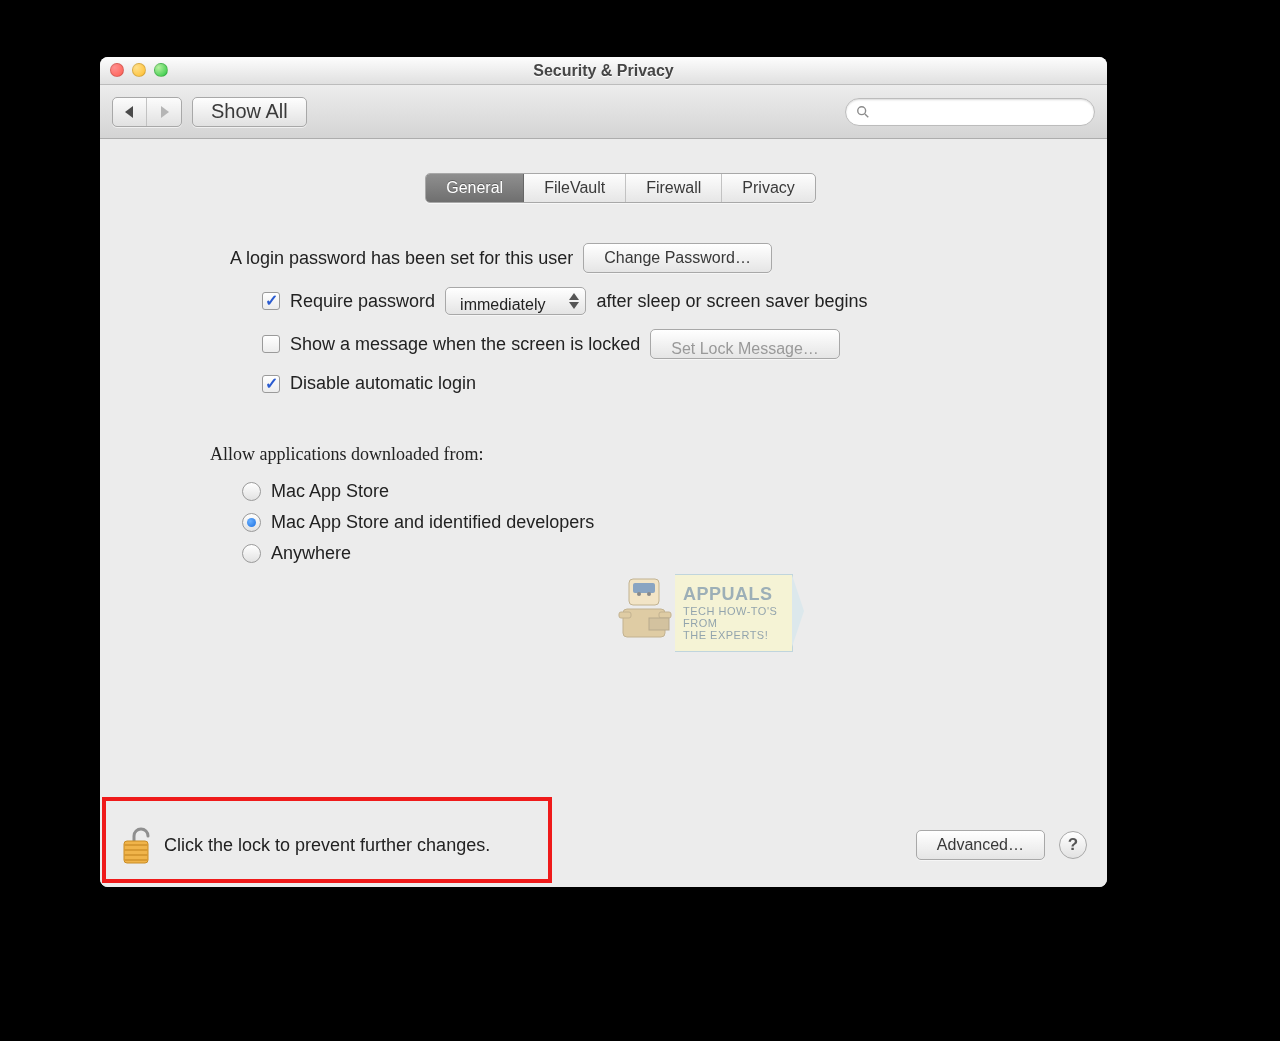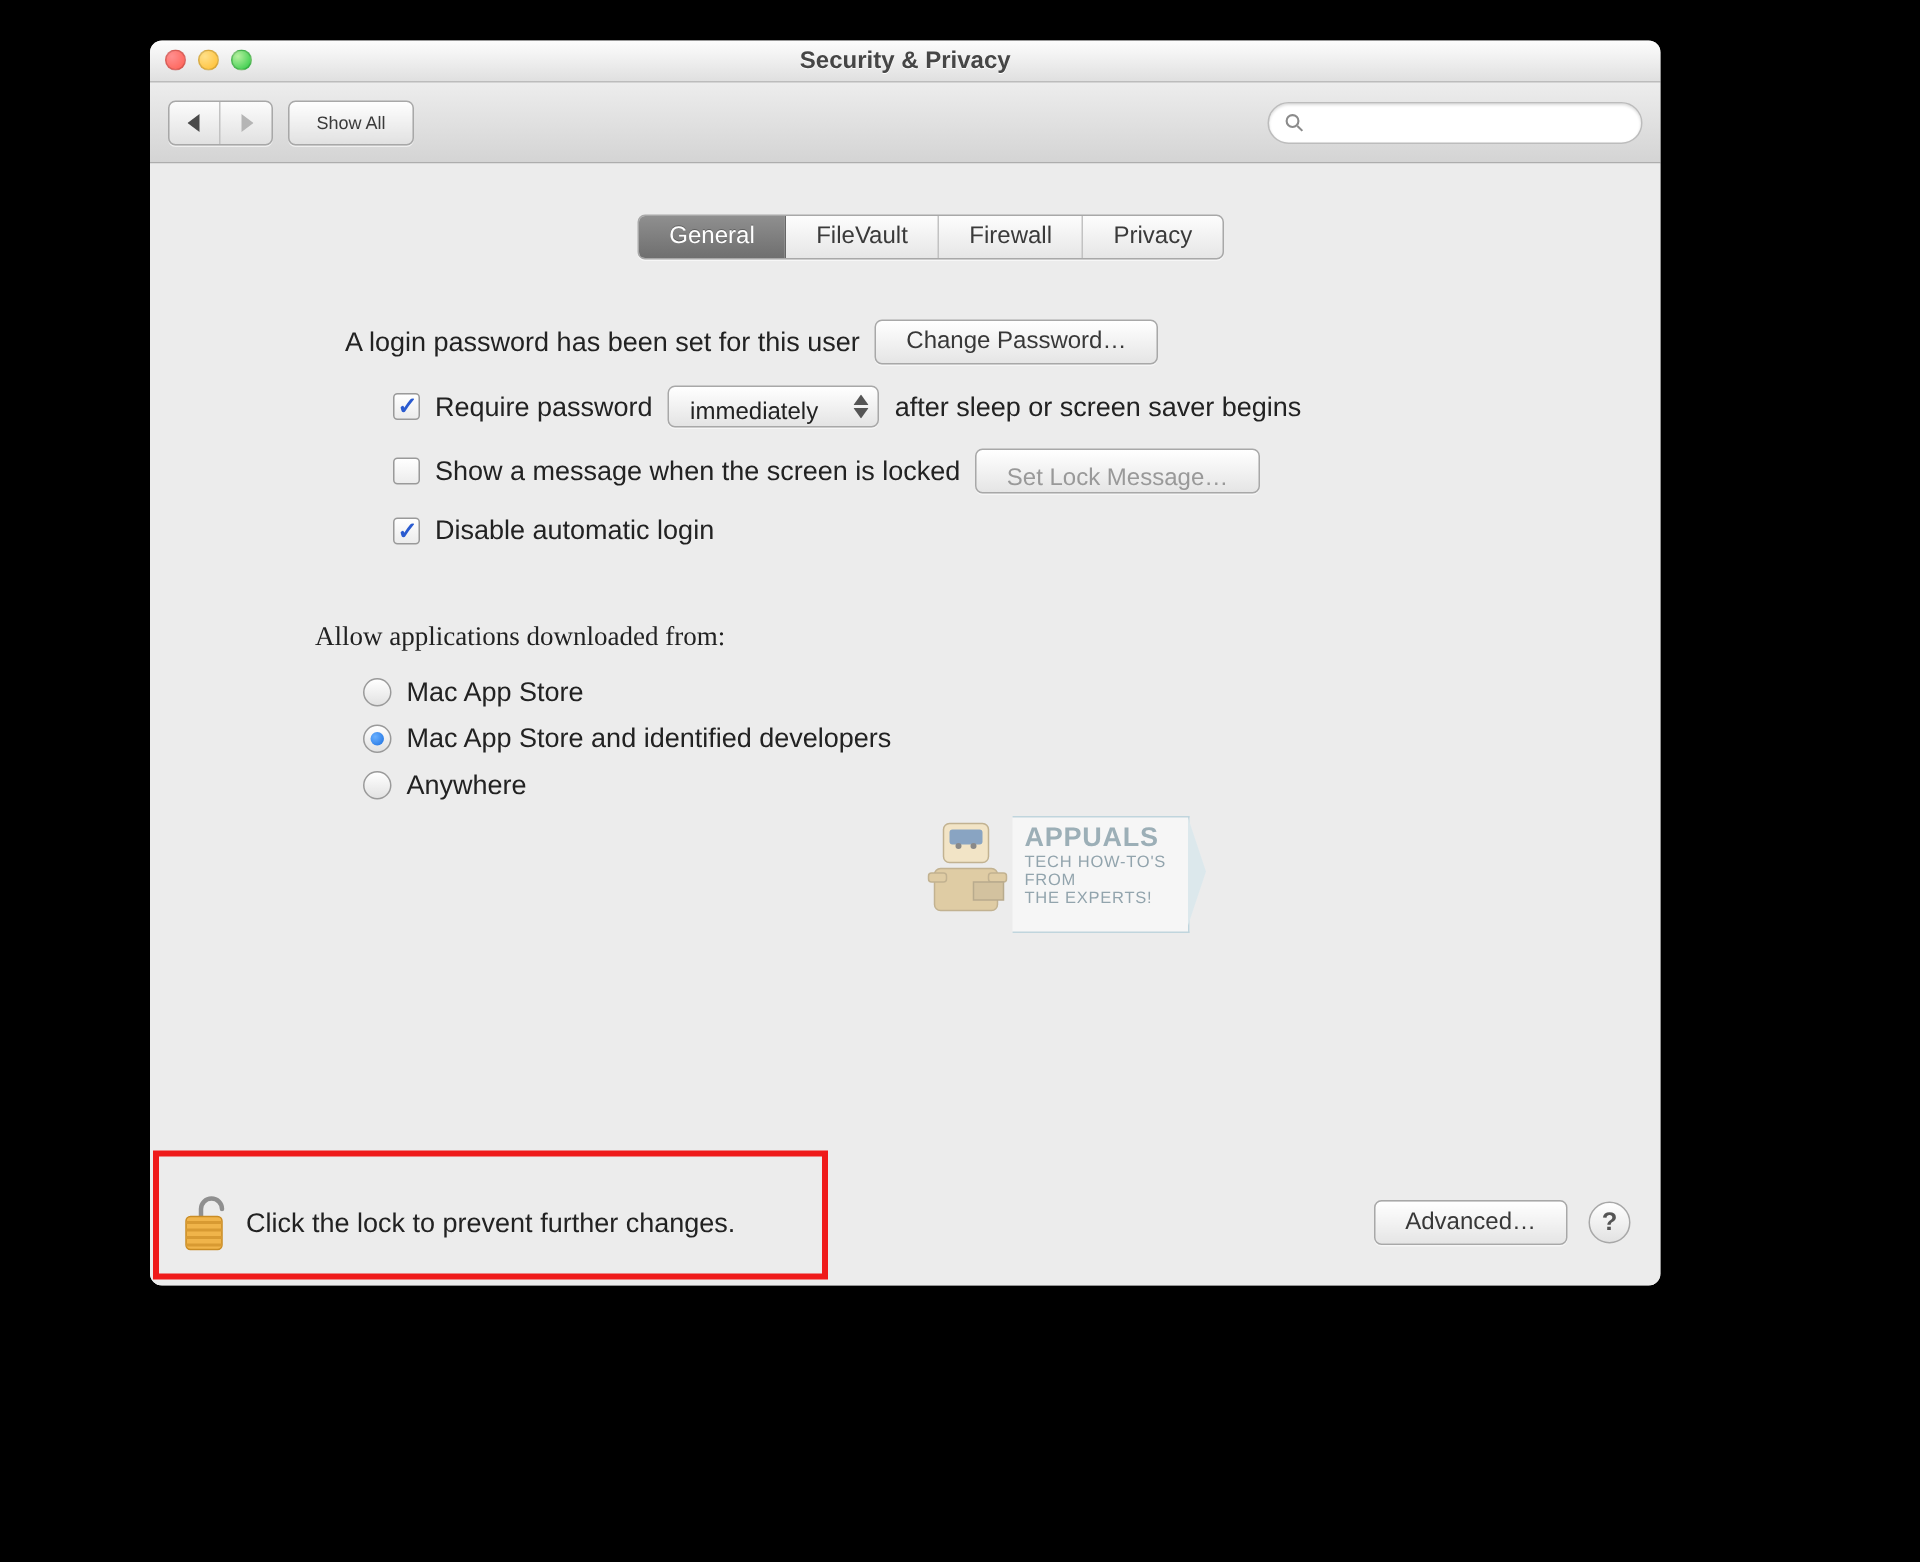--- a/index.html
+++ b/index.html
@@ -9,21 +9,21 @@
     width: 1280px;
     height: 1041px;
     font-family: "Lucida Grande", "Helvetica Neue", Helvetica, Arial, sans-serif;
     font-size: 17px;
     color: #222;
     position: relative;
   }
   .window {
     position: absolute;
     left: 100px;
-    top: 27px;
+    top: 57px;
     width: 1007px;
     height: 830px;
     background: #ececec;
     border-radius: 8px;
     box-shadow: 0 8px 40px rgba(0,0,0,0.5);
     overflow: hidden;
   }
   
   .titlebar {
     height: 28px;
@@ -73,21 +73,21 @@
     color: #4a4a4a;
   }
   .nav-btn:last-child { border-right: none; color: #b5b5b5; }
   .aqua-btn {
     height: 30px;
     padding: 0 18px;
     border: 1px solid #a8a8a8;
     border-radius: 5px;
     background: linear-gradient(#fefefe, #e1e1e1);
     box-shadow: 0 1px 0 rgba(255,255,255,0.6);
-    font-size: 12px;
+    font-size: 20px;
     color: #3a3a3a;
     display: flex; align-items: center;
   }
   .toolbar .spacer { flex: 1; }
   .search {
     height: 28px;
     width: 250px;
     border-radius: 14px;
     border: 1px solid #bcbcbc;
     background: #fff;
@@ -246,24 +246,24 @@
     width: 178px;
     height: 78px;
     opacity: 0.55;
     display: flex;
   }
   .watermark .toon {
     width: 60px; height: 70px; position: relative;
   }
   .watermark .banner {
     flex: 1;
-    background: #ffffff;
+    background: #fef9c3;
     border: 1px solid #9dc3d1;
     border-left: none;
-    display: flex; flex-direction: column; 
+    display: flex; flex-direction: column; justify-content: center;
     padding: 4px 8px;
     font-size: 11px; color: #4a6a7a;
     letter-spacing: 0.5px;
     position: relative;
   }
   .watermark .banner .brand {
     font-size: 18px; font-weight: bold; color: #5c7e8d; margin-bottom: 2px;
     line-height: 1;
   }
   .watermark .banner::after {

